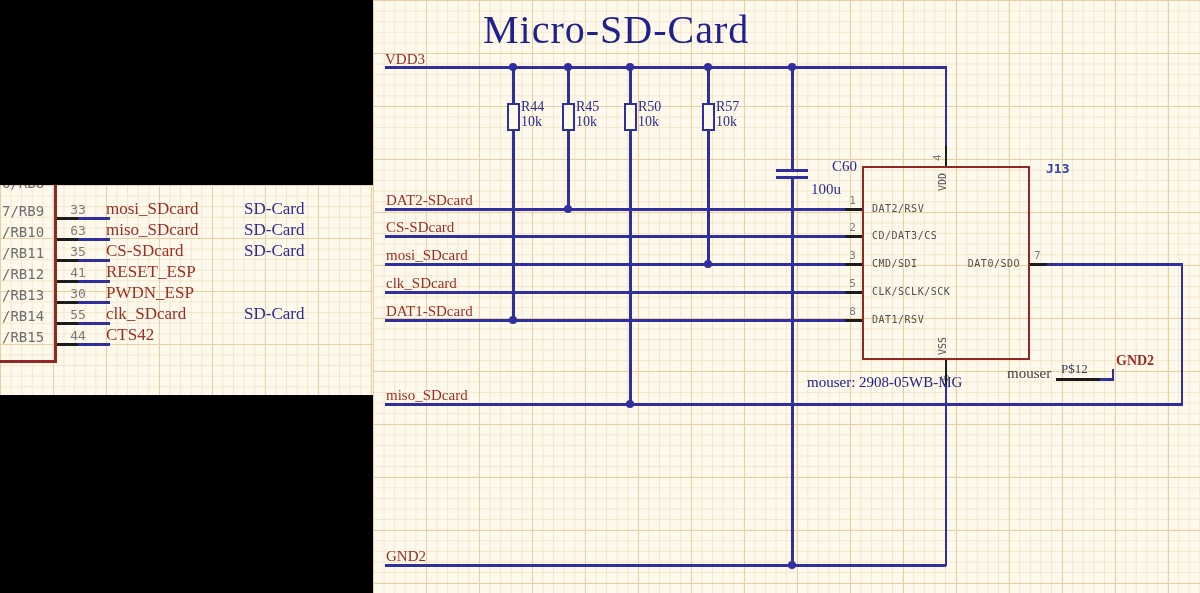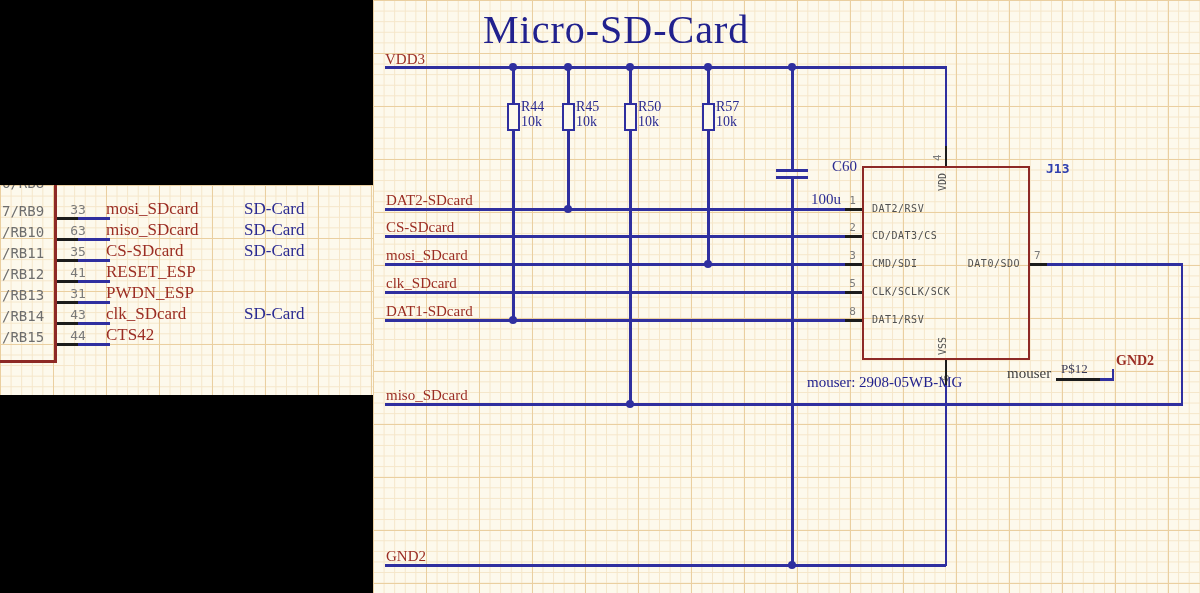--- a/index.html
+++ b/index.html
@@ -23,21 +23,21 @@
   .bluelbl{font-size:14px;color:#2b2b92;}
   .heading{left:577px;top:84px;font-size:22px;font-weight:bold;color:#991d1d;letter-spacing:1px;}
   .devname{left:584px;top:108px;font-size:34px;color:#2b2b92;}
   .refdes{left:673px;top:161px;font-size:13px;font-weight:bold;color:#2f3fae;}
   .note{left:434px;top:374px;font-size:15px;color:#21218e;}
   .shield{left:634px;top:365px;font-size:15px;color:#3f3f3f;}
   .pad{left:688px;top:361px;font-size:13px;color:#3a3a55;}
   .shieldnet{left:743px;top:353px;font-size:14px;font-weight:bold;color:#9b2d23;}
   .vdd3{left:12px;top:51px;}
   .capref{left:459px;top:158px;}
-  .capval{left:438px;top:191px;}
+  .capval{left:438px;top:181px;}
 </style>
 </head>
 <body>
 
 <div id="screen">
 
   <div id="left-panel">
     <div id="left-window" class="grid">
         <div class="abs" style="left: 54px; top: 0px; width: 3px; height: 177px; background: rgb(141, 41, 38);"></div>
         <div class="abs" style="left: 0px; top: 175px; width: 57px; height: 3px; background: rgb(141, 41, 38);"></div>
@@ -61,26 +61,26 @@
         <div class="abs" style="left: 106px; top: 56px; font: 17px &quot;Liberation Serif&quot;, serif; color: rgb(155, 45, 35);">CS-SDcard</div>
         <div class="abs" style="left: 244px; top: 56px; font: 17px &quot;Liberation Serif&quot;, serif; color: rgb(43, 43, 146);">SD-Card</div>
         <div class="abs" style="left: 2px; top: 81px; font: 14px &quot;DejaVu Sans Mono&quot;, monospace; color: rgb(110, 110, 110);">/RB12</div>
         <div class="abs" style="left: 57px; top: 95px; width: 21px; height: 2.5px; background: rgb(28, 28, 28);"></div>
         <div class="abs" style="left: 78px; top: 95px; width: 32px; height: 2.5px; background: rgb(47, 47, 159);"></div>
         <div class="abs" style="left: 64px; top: 80px; width: 28px; text-align: center; font: 13px &quot;DejaVu Sans Mono&quot;, monospace; color: rgb(122, 122, 122);">41</div>
         <div class="abs" style="left: 106px; top: 77px; font: 17px &quot;Liberation Serif&quot;, serif; color: rgb(155, 45, 35);">RESET_ESP</div>
         <div class="abs" style="left: 2px; top: 102px; font: 14px &quot;DejaVu Sans Mono&quot;, monospace; color: rgb(110, 110, 110);">/RB13</div>
         <div class="abs" style="left: 57px; top: 116px; width: 21px; height: 2.5px; background: rgb(28, 28, 28);"></div>
         <div class="abs" style="left: 78px; top: 116px; width: 32px; height: 2.5px; background: rgb(47, 47, 159);"></div>
-        <div class="abs" style="left: 64px; top: 101px; width: 28px; text-align: center; font: 13px &quot;DejaVu Sans Mono&quot;, monospace; color: rgb(122, 122, 122);">31</div>
+        <div class="abs" style="left: 64px; top: 101px; width: 28px; text-align: center; font: 13px &quot;DejaVu Sans Mono&quot;, monospace; color: rgb(122, 122, 122);">30</div>
         <div class="abs" style="left: 106px; top: 98px; font: 17px &quot;Liberation Serif&quot;, serif; color: rgb(155, 45, 35);">PWDN_ESP</div>
         <div class="abs" style="left: 2px; top: 123px; font: 14px &quot;DejaVu Sans Mono&quot;, monospace; color: rgb(110, 110, 110);">/RB14</div>
         <div class="abs" style="left: 57px; top: 137px; width: 21px; height: 2.5px; background: rgb(28, 28, 28);"></div>
         <div class="abs" style="left: 78px; top: 137px; width: 32px; height: 2.5px; background: rgb(47, 47, 159);"></div>
-        <div class="abs" style="left: 64px; top: 122px; width: 28px; text-align: center; font: 13px &quot;DejaVu Sans Mono&quot;, monospace; color: rgb(122, 122, 122);">43</div>
+        <div class="abs" style="left: 64px; top: 122px; width: 28px; text-align: center; font: 13px &quot;DejaVu Sans Mono&quot;, monospace; color: rgb(122, 122, 122);">55</div>
         <div class="abs" style="left: 106px; top: 119px; font: 17px &quot;Liberation Serif&quot;, serif; color: rgb(155, 45, 35);">clk_SDcard</div>
         <div class="abs" style="left: 244px; top: 119px; font: 17px &quot;Liberation Serif&quot;, serif; color: rgb(43, 43, 146);">SD-Card</div>
         <div class="abs" style="left: 2px; top: 144px; font: 14px &quot;DejaVu Sans Mono&quot;, monospace; color: rgb(110, 110, 110);">/RB15</div>
         <div class="abs" style="left: 57px; top: 158px; width: 21px; height: 2.5px; background: rgb(28, 28, 28);"></div>
         <div class="abs" style="left: 78px; top: 158px; width: 32px; height: 2.5px; background: rgb(47, 47, 159);"></div>
         <div class="abs" style="left: 64px; top: 143px; width: 28px; text-align: center; font: 13px &quot;DejaVu Sans Mono&quot;, monospace; color: rgb(122, 122, 122);">44</div>
         <div class="abs" style="left: 106px; top: 140px; font: 17px &quot;Liberation Serif&quot;, serif; color: rgb(155, 45, 35);">CTS42</div>
       </div>
   </div>
 

